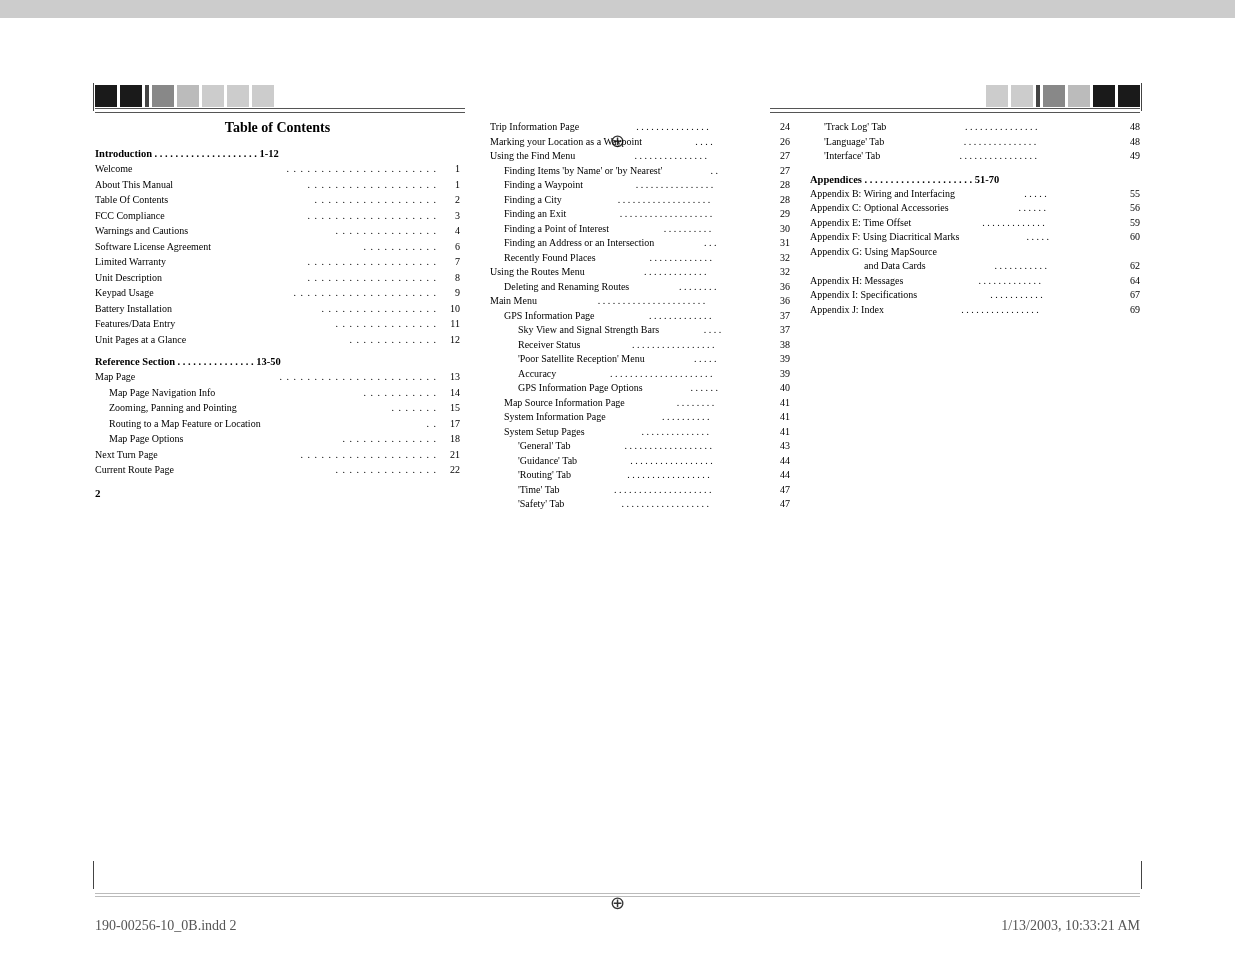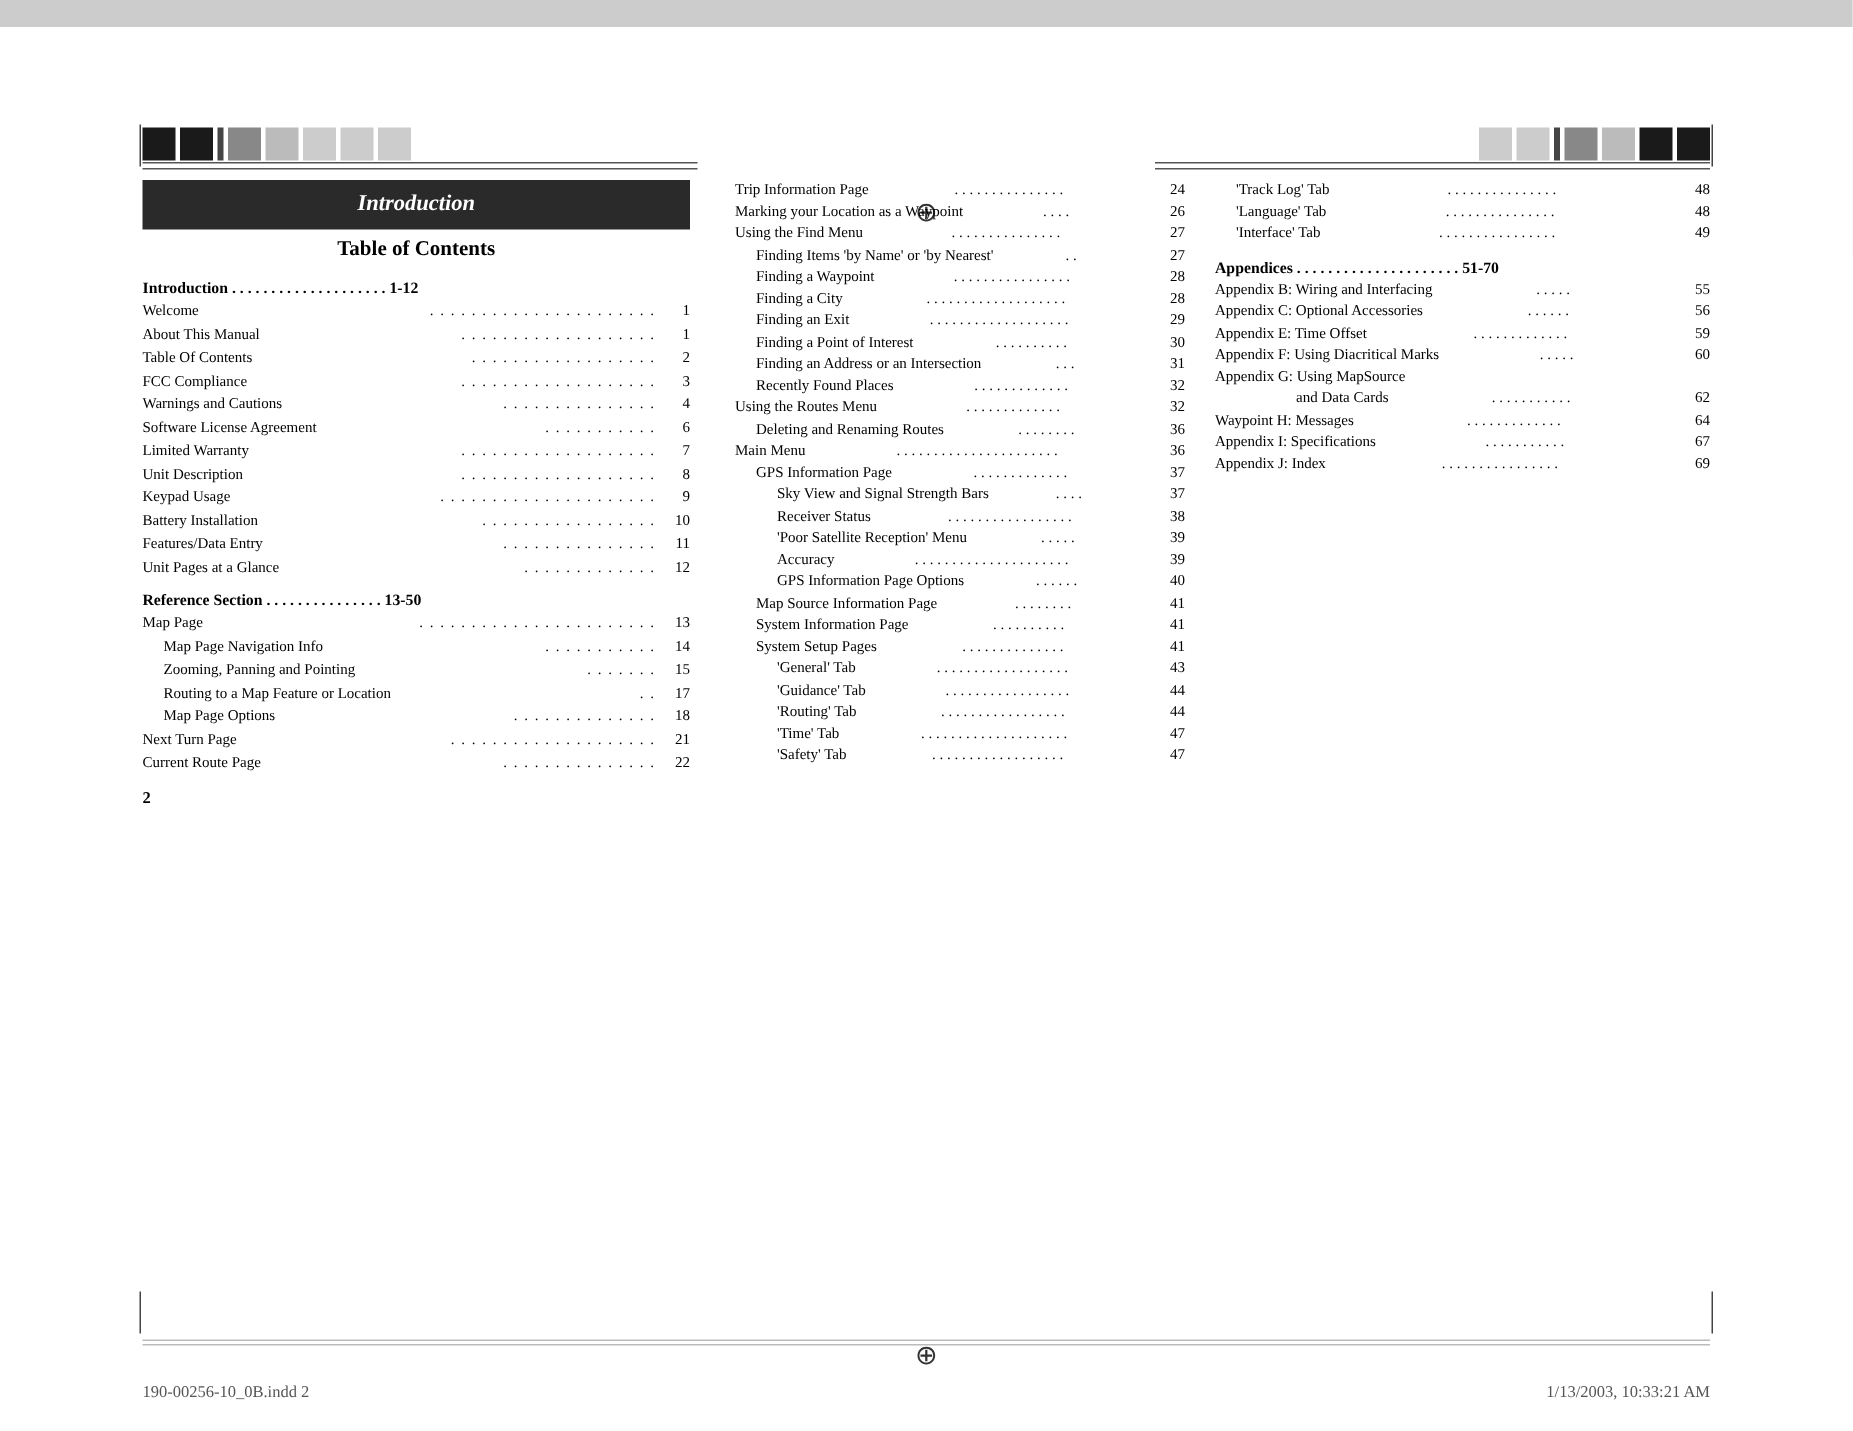--- a/index.html
+++ b/index.html
@@ -186,21 +186,21 @@
     }
 
     
     .footer {
       position: absolute;
       bottom: 20px;
       left: 95px;
       right: 95px;
       display: flex;
       justify-content: space-between;
-      font-size: 11px;
+      font-size: 14px;
       color: #555;
     }
 
     
     .mid-entry {
       display: flex;
       justify-content: space-between;
       font-size: 10px;
       line-height: 1.45;
     }
@@ -271,23 +271,20 @@
   <div style="position:absolute;right:93px;bottom:65px;width:1px;height:28px;background:#444;"></div>
 
   <div class="crosshair">⊕</div>
 
   <div class="crosshair-bottom">⊕</div>
 
   <div class="main-content">
 
     <div class="left-col">
 
-      <div class="intro-box">
-        <span class="intro-title">Introduction</span>
-      </div>
 
       <div class="toc-title">Table of Contents</div>
 
       <div class="toc-section">
         <div class="toc-section-header">Introduction . . . . . . . . . . . . . . . . . . . . 1-12</div>
 
         <div class="toc-entry">
           <span class="toc-label">Welcome</span>
           <span class="toc-dots"> . . . . . . . . . . . . . . . . . . . . . .</span>
           <span class="toc-num">1</span>
@@ -575,21 +572,21 @@
         <span>Appendix G:  Using MapSource</span>
         <span></span>
         <span class="num"></span>
       </div>
       <div class="right-entry" style="padding-left:54px;">
         <span>and Data Cards</span>
         <span> . . . . . . . . . . .</span>
         <span class="num">62</span>
       </div>
       <div class="right-entry">
-        <span>Waypoint H:  Messages</span>
+        <span>Appendix H:  Messages</span>
         <span> . . . . . . . . . . . . .</span>
         <span class="num">64</span>
       </div>
       <div class="right-entry">
         <span>Appendix I:   Specifications</span>
         <span> . . . . . . . . . . .</span>
         <span class="num">67</span>
       </div>
       <div class="right-entry">
         <span>Appendix J:   Index</span>

